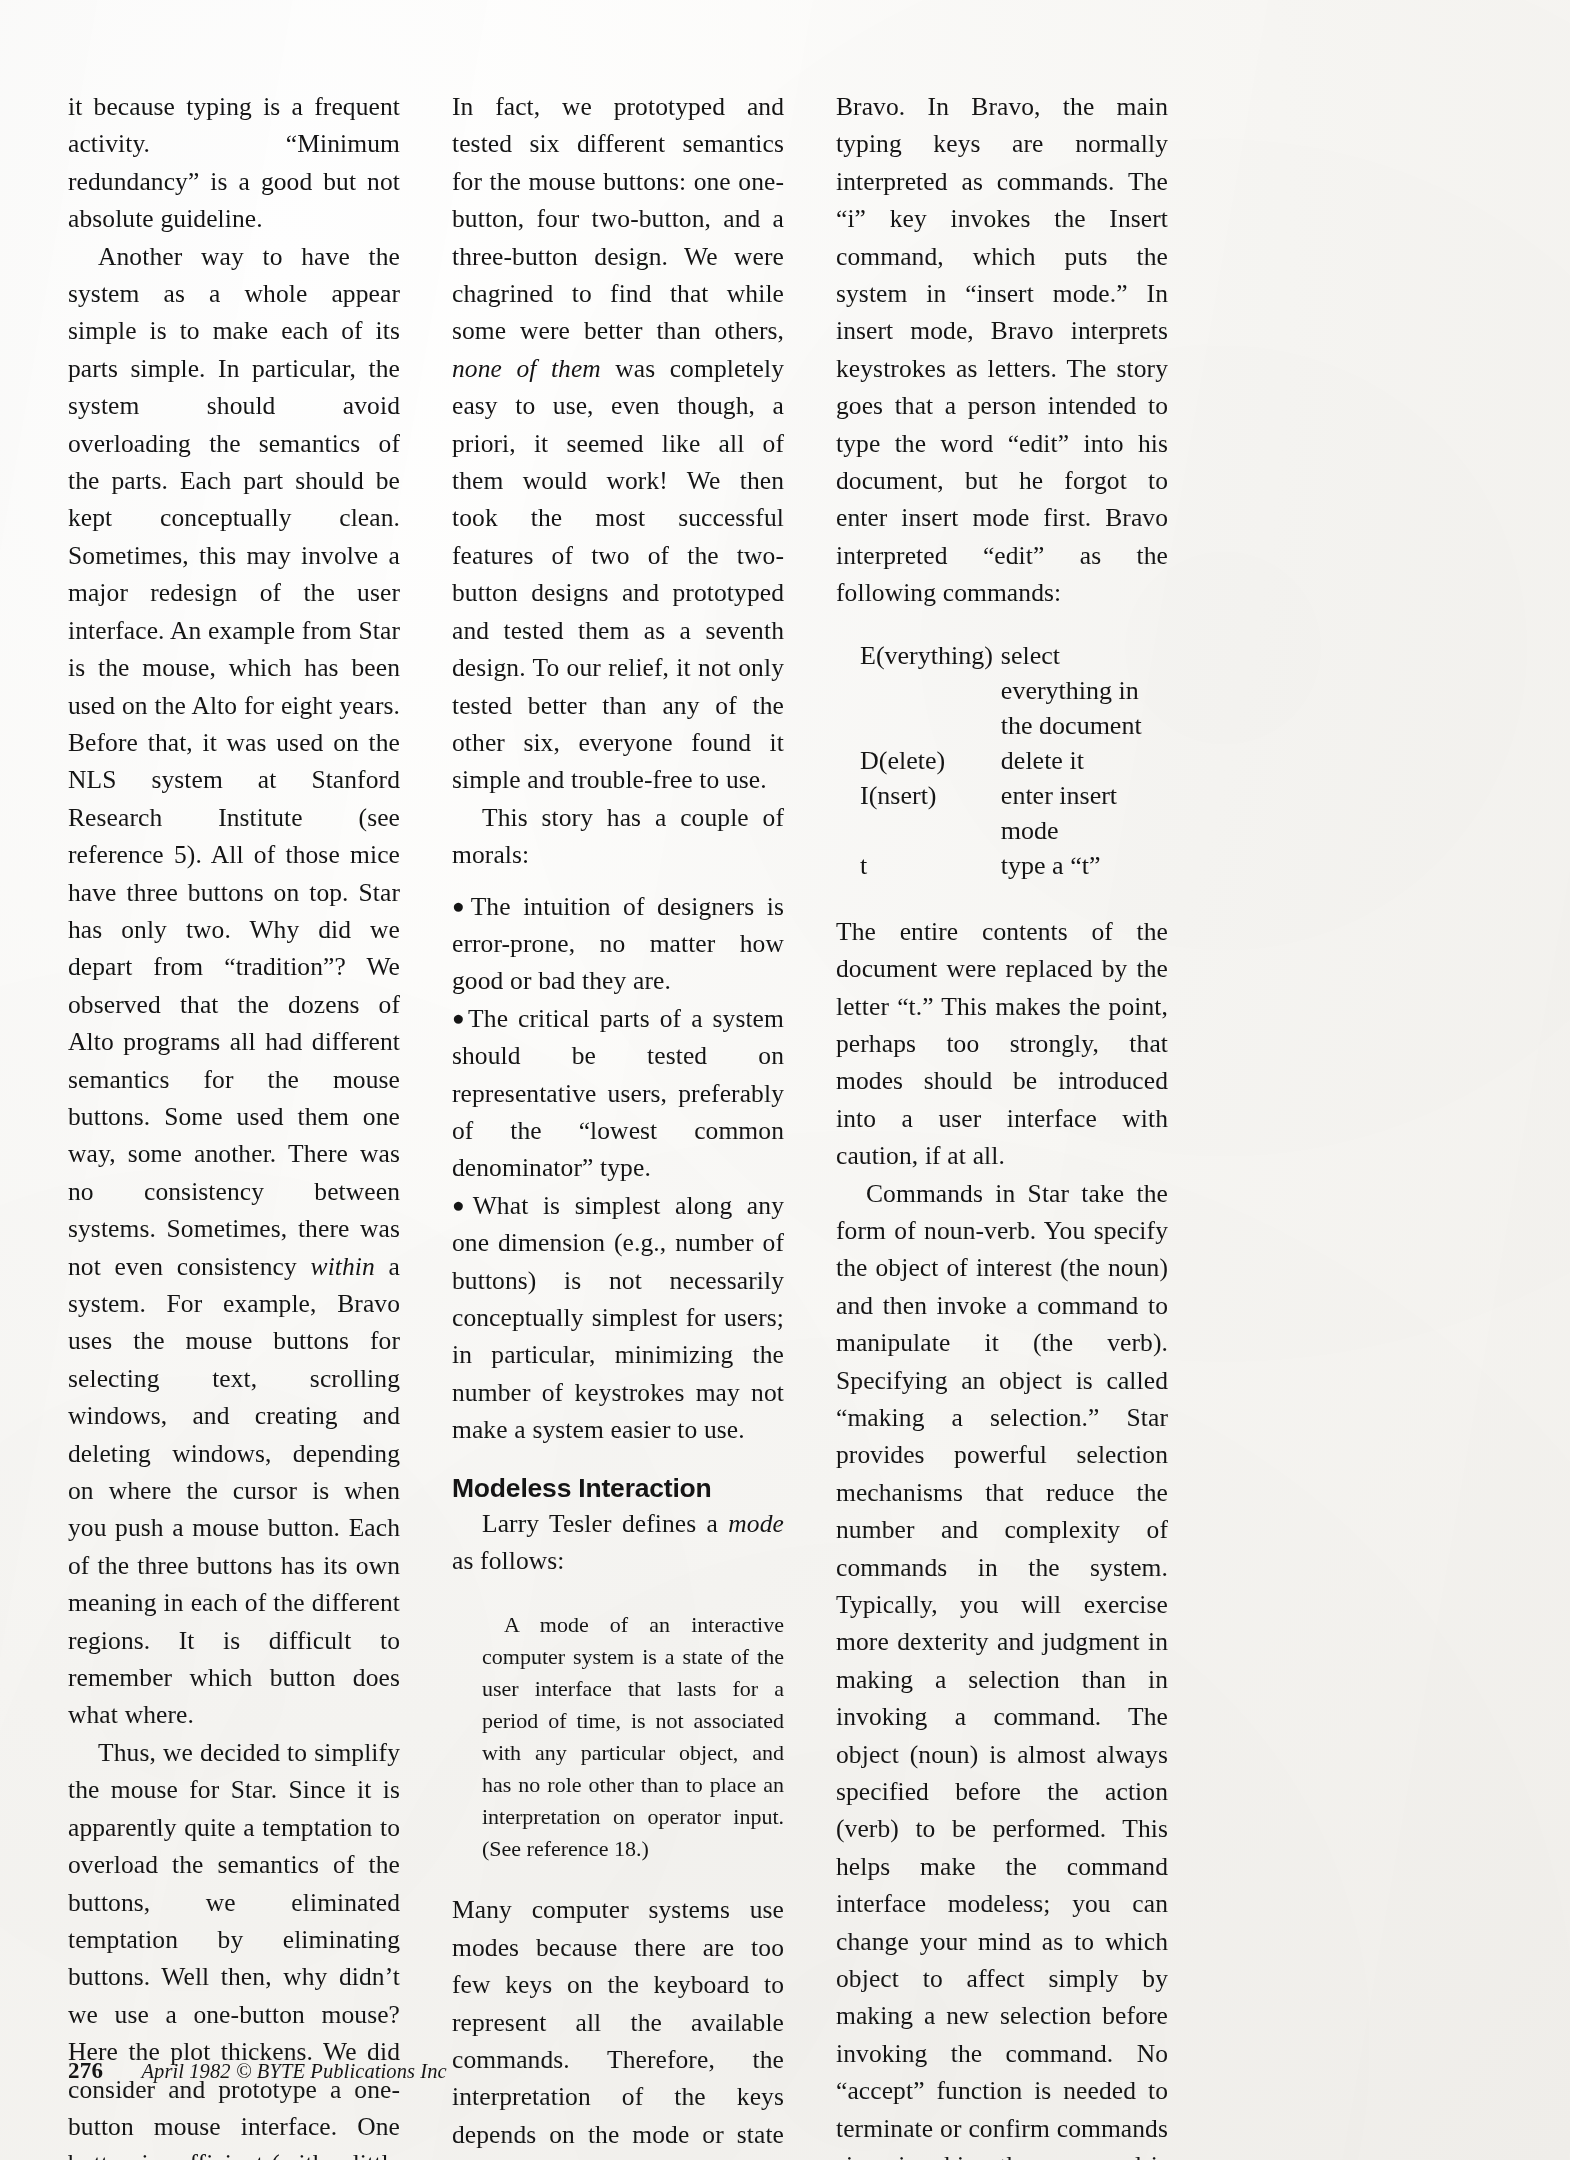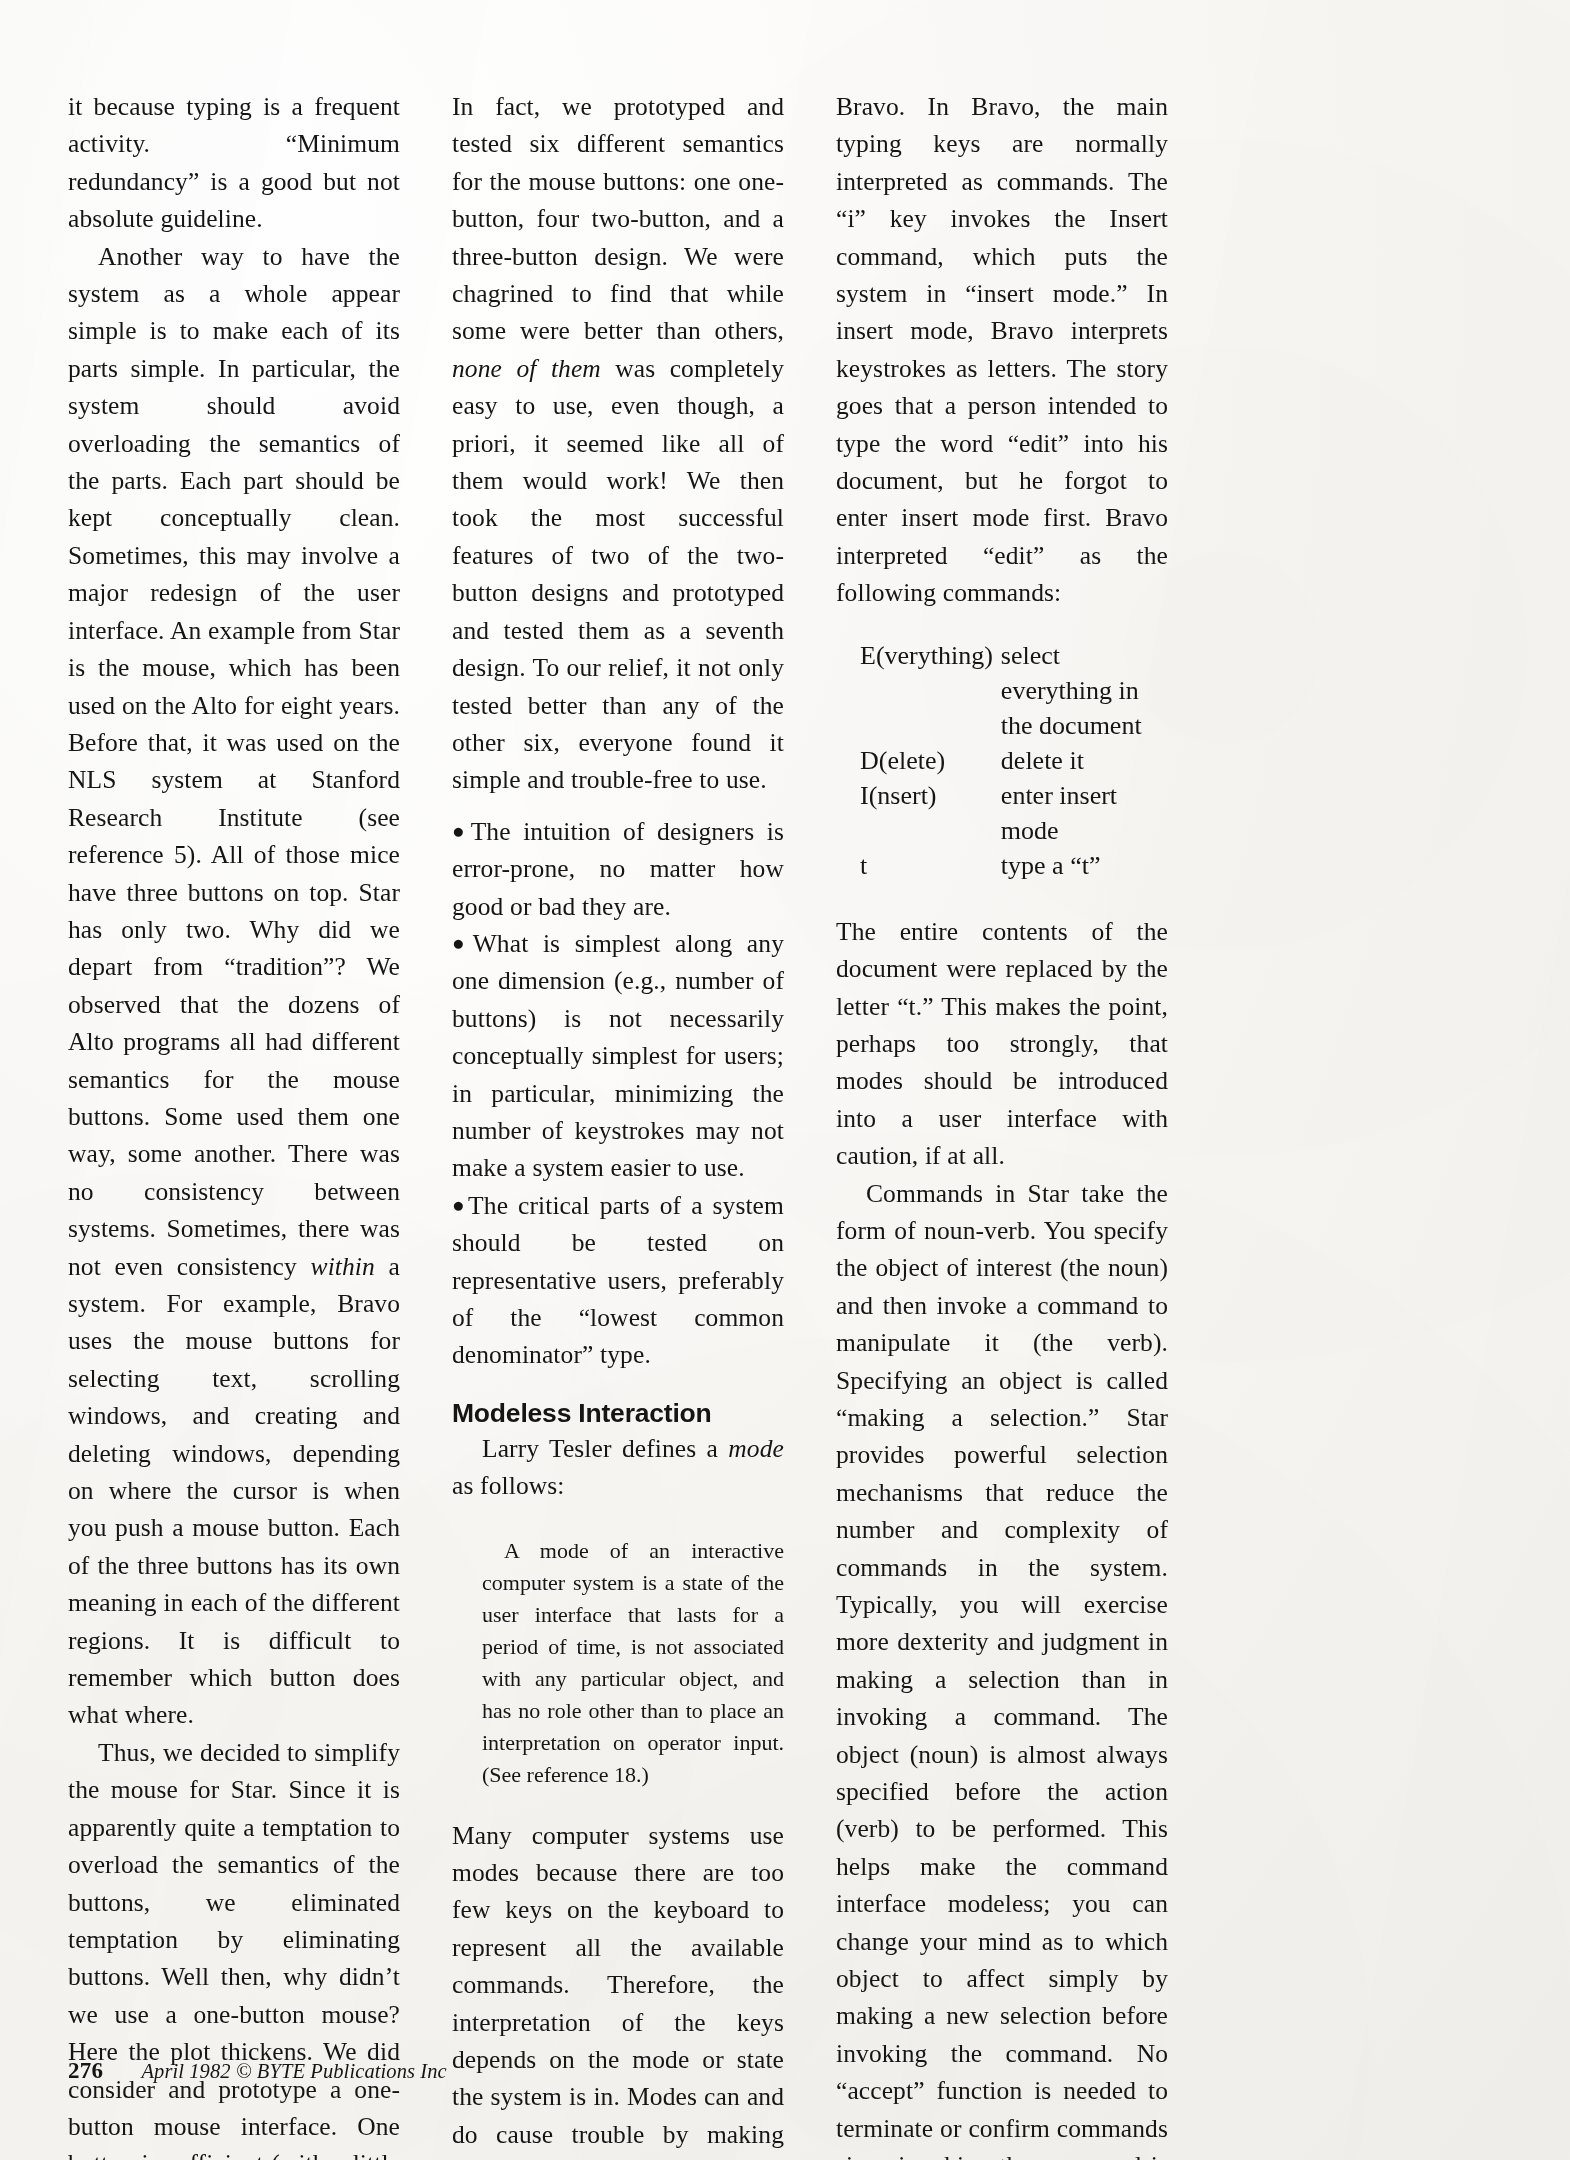--- a/index.html
+++ b/index.html
@@ -145,25 +145,26 @@
   <div class="columns">
 
     <div class="col">
       <p class="body">it because typing is a frequent activity. “Minimum redundancy” is a good but not absolute guideline.</p>
       <p class="body indent">Another way to have the system as a whole appear simple is to make each of its parts simple. In particular, the system should avoid overloading the semantics of the parts. Each part should be kept conceptually clean. Sometimes, this may involve a major redesign of the user interface. An example from Star is the mouse, which has been used on the Alto for eight years. Before that, it was used on the NLS system at Stanford Research Institute (see reference 5). All of those mice have three buttons on top. Star has only two. Why did we depart from “tradition”? We observed that the dozens of Alto programs all had different semantics for the mouse buttons. Some used them one way, some another. There was no consistency between systems. Sometimes, there was not even consistency <span class="italic">within</span> a system. For example, Bravo uses the mouse buttons for selecting text, scrolling windows, and creating and deleting windows, depending on where the cursor is when you push a mouse button. Each of the three buttons has its own meaning in each of the different regions. It is difficult to remember which button does what where.</p>
       <p class="body indent">Thus, we decided to simplify the mouse for Star. Since it is apparently quite a temptation to overload the semantics of the buttons, we eliminated temptation by eliminating buttons. Well then, why didn’t we use a one-button mouse? Here the plot thickens. We did consider and prototype a one-button mouse interface. One button is sufficient (with a little cleverness) to provide all the functionality needed in a mouse. But when we tested the interface on naive users, as we did with a variety of features, we found that they had a lot of trouble making selections with it.</p>
     </div>
 
     <div class="col">
       <p class="body">In fact, we prototyped and tested six different semantics for the mouse buttons: one one-button, four two-button, and a three-button design. We were chagrined to find that while some were better than others, <span class="italic">none of them</span> was completely easy to use, even though, a priori, it seemed like all of them would work! We then took the most successful features of two of the two-button designs and prototyped and tested them as a seventh design. To our relief, it not only tested better than any of the other six, everyone found it simple and trouble-free to use.</p>
+      <p class="body indent">This story has a couple of morals:</p>
 
       <ul class="bullets">
         <li class="body"><span class="bul">●</span><span>The intuition of designers is error-prone, no matter how good or bad they are.</span></li>
+        <li class="body"><span class="bul">●</span><span>The critical parts of a system should be tested on representative users, preferably of the “lowest common denominator” type.</span></li>
         <li class="body"><span class="bul">●</span><span>What is simplest along any one dimension (e.g., number of buttons) is not necessarily conceptually simplest for users; in particular, minimizing the number of keystrokes may not make a system easier to use.</span></li>
-        <li class="body"><span class="bul">●</span><span>The critical parts of a system should be tested on representative users, preferably of the “lowest common denominator” type.</span></li>
       </ul>
 
       <h2 class="section">Modeless Interaction</h2>
       <p class="body indent">Larry Tesler defines a <span class="italic">mode</span> as follows:</p>
 
       <blockquote class="excerpt">
         <p class="first">A mode of an interactive computer system is a state of the user interface that lasts for a period of time, is not associated with any particular object, and has no role other than to place an interpretation on operator input. (See reference 18.)</p>
       </blockquote>
 
       <div class="rule-space"></div>

